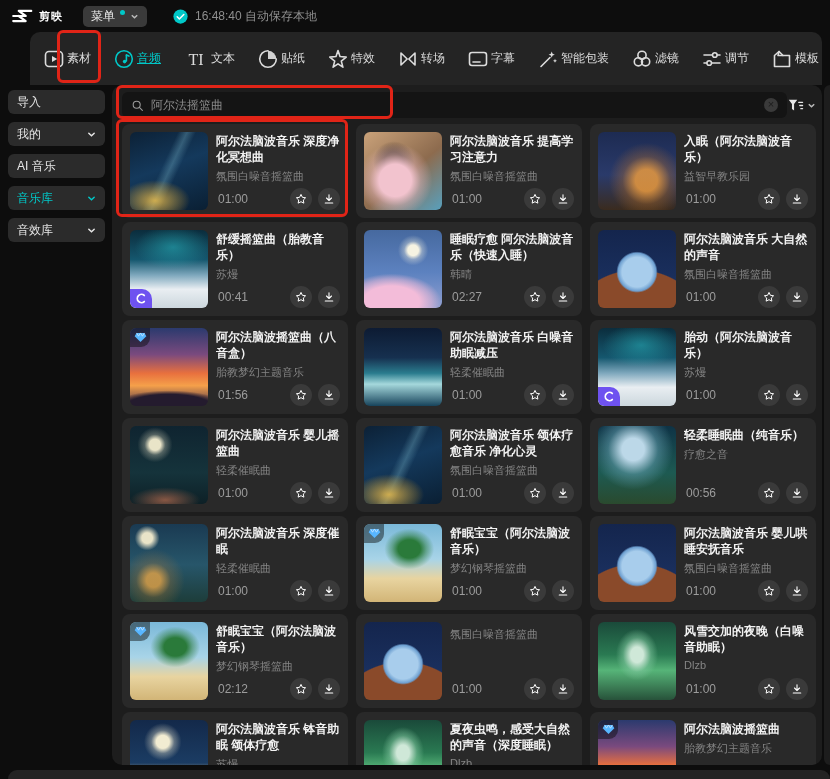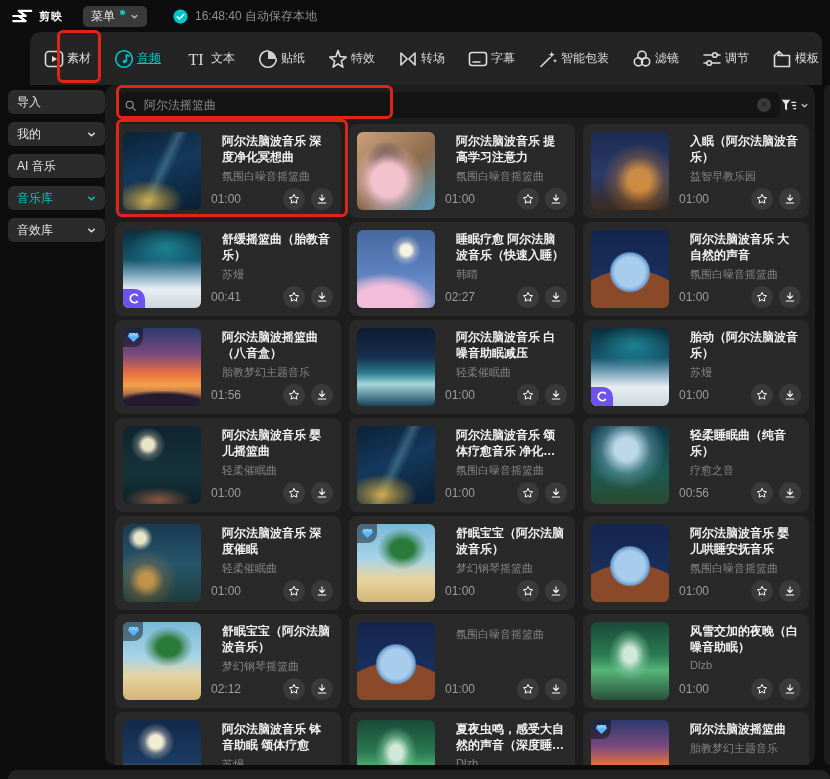--- a/index.html
+++ b/index.html
@@ -32,36 +32,36 @@
 
   
   .sidebar { position:absolute; left:8px; top:90px; width:97px;
     display:flex; flex-direction:column; gap:8px; }
   .side-pill { height:24px; background:#2b2b2b; border-radius:6px;
     display:flex; align-items:center; justify-content:space-between;
     padding:0 9px; font-size:12px; color:#e6e6e6; cursor:pointer; }
   .side-pill.active { color:#00c8c8; }
 
   
-  .content { position:absolute; left:105px; top:85px; width:710px; height:680px;
+  .content { position:absolute; left:112px; top:85px; width:710px; height:680px;
     background:#1d1d1d; border-radius:10px; overflow:hidden; }
   .search-row { position:absolute; left:10px; top:7px; width:694px; height:26px;
     display:flex; align-items:center; }
   .search-box { width:671px; height:26px; background:#141414; border-radius:6px;
     display:flex; align-items:center; gap:7px; padding:0 9px; }
   .search-text { font-size:12px; color:#8c8c8c; flex:1; }
   .clear-btn { width:14px; height:14px; border-radius:50%; background:#3a3a3a; color:#1d1d1d;
     font-size:11px; line-height:13px; text-align:center; cursor:pointer; }
   .filter-ctl { margin-left:auto; display:flex; align-items:center; gap:3px; cursor:pointer; }
 
   
   .grid { position:absolute; left:10px; top:39px;
     display:grid; grid-template-columns:repeat(3,226px); grid-auto-rows:94px; gap:4px 8px; }
   .card { position:relative; background:#292929; border-radius:8px; padding:8px;
-    display:flex; gap:21px; cursor:pointer; }
+    display:flex; gap:8px; cursor:pointer; }
   .thumb { position:relative; width:78px; height:78px; border-radius:6px; flex:none; overflow:hidden; }
   .info { min-width:0; padding-top:1px; }
   .card-title { font-size:12px; font-weight:bold; color:#f2f2f2; line-height:16px;
     display:-webkit-box; -webkit-line-clamp:2; -webkit-box-orient:vertical; overflow:hidden; }
   .card-author { font-size:11px; color:#858585; margin-top:4px;
     white-space:nowrap; overflow:hidden; text-overflow:ellipsis; }
   .meta { position:absolute; left:96px; right:8px; bottom:8px; display:flex; align-items:center;text-align:center; }
   .duration { font-size:12px; color:#9c9c9c; }
   .icon-btns { margin-left:auto; display:flex; gap:6px; }
   .circle-btn { width:22px; height:22px; border-radius:50%; background:#3a3a3a;

